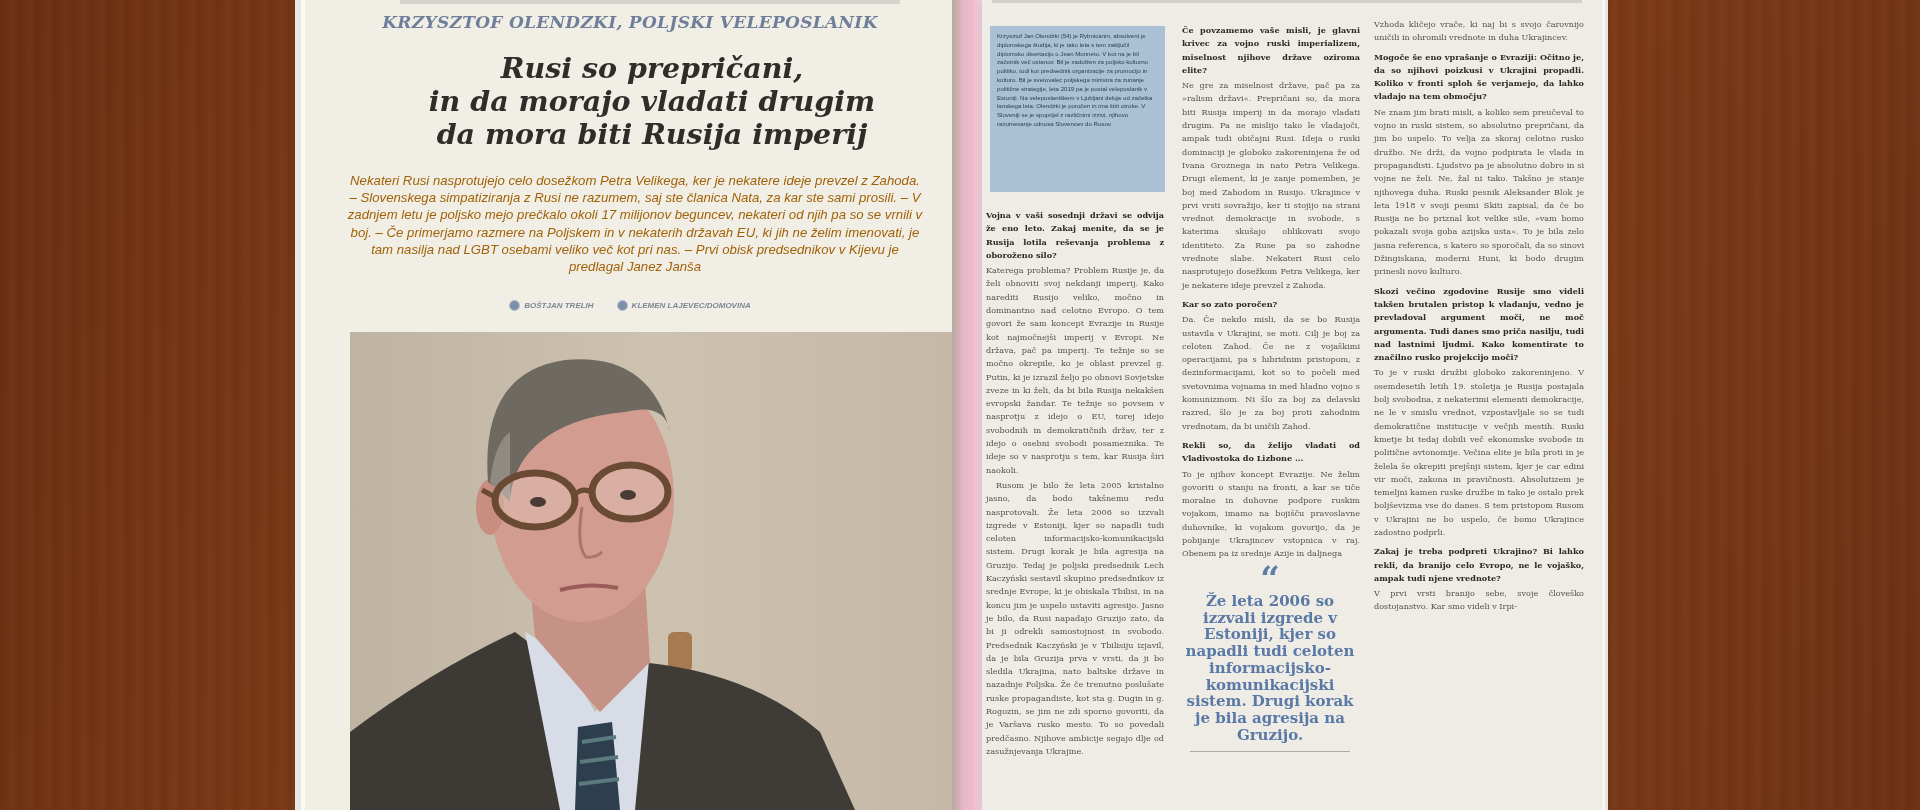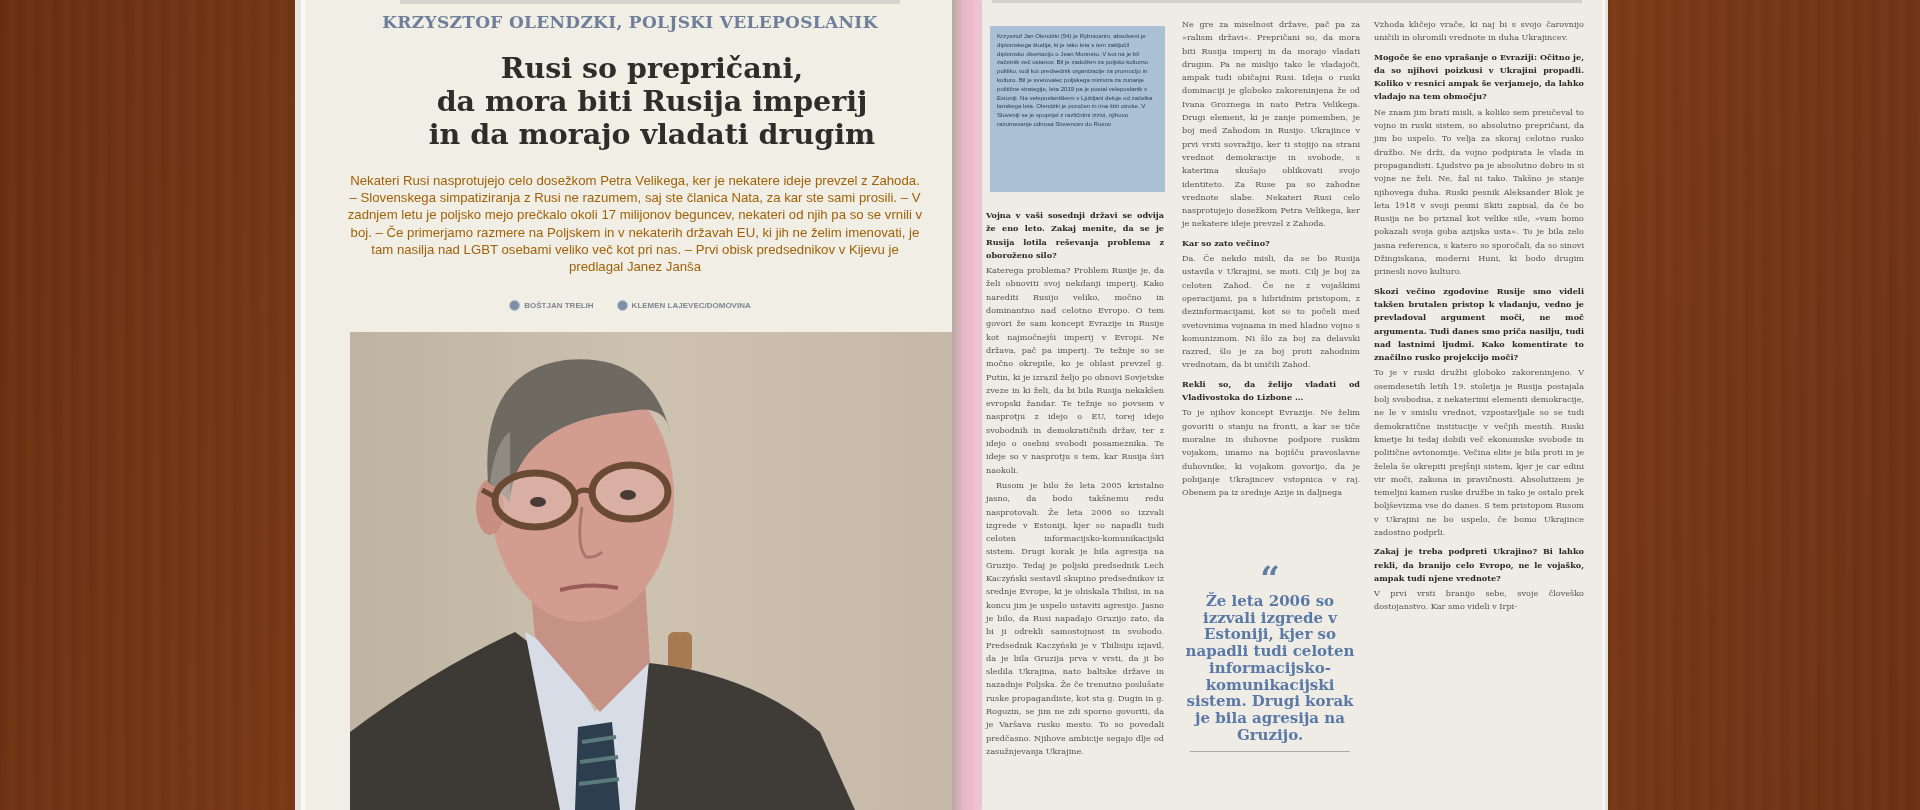--- a/index.html
+++ b/index.html
@@ -13,20 +13,21 @@
     position: absolute; inset: 0;
     background: repeating-linear-gradient(90deg, rgba(0,0,0,0.04) 0px, rgba(0,0,0,0.0) 6px, rgba(255,200,150,0.03) 12px, rgba(0,0,0,0.0) 18px);
     pointer-events: none;
   }
   
   .page-left {
     position: absolute; left: 305px; top: 0; width: 650px; height: 810px;
     background: #f1eee6;
     box-shadow: -4px 0 0 #faf9f6, -10px 0 0 #e9e7e2, 2px 0 10px rgba(0,0,0,0.2);
     overflow: hidden;
+    font-style: italic;
   }
   .page-left .top-rule {
     position: absolute; left: 95px; top: 0; width: 500px; height: 4px; background: #d6d3cc;
   }
   .kicker {
     position: absolute; left: 0; top: 12px; width: 650px; text-align: center;
     font-family: "DejaVu Serif", serif; font-weight: bold; font-size: 17px;
     color: #6f7f9a; letter-spacing: 0.3px;
   }
   .headline {
@@ -97,22 +98,22 @@
 </head>
 <body>
 
 <div class="wood-grain"></div>
 
 <div class="page-left">
   <div class="top-rule"></div>
   <div class="kicker">KRZYSZTOF OLENDZKI, POLJSKI VELEPOSLANIK</div>
   <h1 class="headline">
     <span>Rusi so prepričani,</span>
+    <span>in da morajo vladati drugim</span>
     <span>da mora biti Rusija imperij</span>
-    <span>in da morajo vladati drugim</span>
   </h1>
   <p class="lead">Nekateri Rusi nasprotujejo celo dosežkom Petra Velikega, ker je nekatere ideje prevzel z Zahoda. – Slovenskega simpatiziranja z Rusi ne razumem, saj ste članica Nata, za kar ste sami prosili. – V zadnjem letu je poljsko mejo prečkalo okoli 17 milijonov beguncev, nekateri od njih pa so se vrnili v boj. – Če primerjamo razmere na Poljskem in v nekaterih državah EU, ki jih ne želim imenovati, je tam nasilja nad LGBT osebami veliko več kot pri nas. – Prvi obisk predsednikov v Kijevu je predlagal Janez Janša</p>
   <div class="credits">
     <div class="credit">
       <span class="ic"></span>
       <span>BOŠTJAN TRELIH</span>
     </div>
     <div class="credit">
       <span class="ic"></span>
       <span>KLEMEN LAJEVEC/DOMOVINA</span>
@@ -168,35 +169,36 @@
   <div class="top-rule"></div>
   <div class="bio-box">Krzysztof Jan Olendzki (54) je Rybnicanin, absolvent je diplomskega študija, ki je tako leta s tem zaključil diplomsko disertacijo o Jean Monnetu. V kot na je bil začetnik več ustanov. Bil je zadolžen za poljsko kulturno politiko, tudi kot predsednik organizacije za promocijo in kulturo. Bil je svetovalec poljskega ministra za zunanje politične strategije, leta 2019 pa je postal veleposlanik v Estoniji. Na veleposlaniškem v Ljubljani deluje od začetka lanskega leta. Olendzki je poročen in ima štiri otroke. V Sloveniji se je spoprijel z različnimi izzivi, njihovo razumevanje odnosa Slovencev do Rusov.</div>
 
   <div class="col col1">
     <p class="q">Vojna v vaši sosednji državi se odvija že eno leto. Zakaj menite, da se je Rusija lotila reševanja problema z oboroženo silo?</p>
     <p>Katerega problema? Problem Rusije je, da želi obnoviti svoj nekdanji imperij. Kako narediti Rusijo veliko, močno in dominantno nad celotno Evropo. O tem govori že sam koncept Evrazije in Rusije kot najmočnejši imperij v Evropi. Ne država, pač pa imperij. Te težnje so se močno okrepile, ko je oblast prevzel g. Putin, ki je izrazil željo po obnovi Sovjetske zveze in ki želi, da bi bila Rusija nekakšen evropski žandar. Te težnje so povsem v nasprotju z idejo o EU, torej idejo svobodnih in demokratičnih držav, ter z idejo o osebni svobodi posameznika. Te ideje so v nasprotju s tem, kar Rusija širi naokoli.</p>
     <p class="ind">Rusom je bilo že leta 2005 kristalno jasno, da bodo takšnemu redu nasprotovali. Že leta 2006 so izzvali izgrede v Estoniji, kjer so napadli tudi celoten informacijsko-komunikacijski sistem. Drugi korak je bila agresija na Gruzijo. Tedaj je poljski predsednik Lech Kaczyński sestavil skupino predsednikov iz srednje Evrope, ki je obiskala Tbilisi, in na koncu jim je uspelo ustaviti agresijo. Jasno je bilo, da Rusi napadajo Gruzijo zato, da bi ji odrekli samostojnost in svobodo. Predsednik Kaczyński je v Tbilisiju izjavil, da je bila Gruzija prva v vrsti, da ji bo sledila Ukrajina, nato baltske države in nazadnje Poljska. Že če trenutno poslušate ruske propagandiste, kot sta g. Dugin in g. Rogozin, se jim ne zdi sporno govoriti, da je Varšava rusko mesto. To so povedali predčasno. Njihove ambicije segajo dlje od zasužnjevanja Ukrajine.</p>
   </div>
 
   <div class="col col2">
+    <p class="q">Če povzamemo vaše misli, je glavni krivec za vojno ruski imperializem, miselnost njihove države oziroma elite?</p>
     <p>Ne gre za miselnost države, pač pa za »ralism državi«. Prepričani so, da mora biti Rusija imperij in da morajo vladati drugim. Pa ne mislijo tako le vladajoči, ampak tudi običajni Rusi. Ideja o ruski dominaciji je globoko zakoreninjena že od Ivana Groznega in nato Petra Velikega. Drugi element, ki je zanje pomemben, je boj med Zahodom in Rusijo. Ukrajince v prvi vrsti sovražijo, ker ti stojijo na strani vrednot demokracije in svobode, s katerima skušajo oblikovati svojo identiteto. Za Ruse pa so zahodne vrednote slabe. Nekateri Rusi celo nasprotujejo dosežkom Petra Velikega, ker je nekatere ideje prevzel z Zahoda.</p>
-    <p class="q">Kar so zato večino?</p>
+    <p class="q">Kar so zato poročen?</p>
     <p>Da. Če nekdo misli, da se bo Rusija ustavila v Ukrajini, se moti. Cilj je boj za celoten Zahod. Če ne z vojaškimi operacijami, pa s hibridnim pristopom, z dezinformacijami, kot so to počeli med svetovnima vojnama in med hladno vojno s komunizmom. Ni šlo za boj za delavski razred, šlo je za boj proti zahodnim vrednotam, da bi uničili Zahod.</p>
     <p class="q">Rekli so, da želijo vladati od Vladivostoka do Lizbone ...</p>
     <p>To je njihov koncept Evrazije. Ne želim govoriti o stanju na fronti, a kar se tiče moralne in duhovne podpore ruskim vojakom, imamo na bojišču pravoslavne duhovnike, ki vojakom govorijo, da je pobijanje Ukrajincev vstopnica v raj. Obenem pa iz srednje Azije in daljnega</p>
   </div>
 
   <div class="pull-quote">
     <div class="mark">“</div>
     <div class="text">Že leta 2006 so izzvali izgrede v Estoniji, kjer so napadli tudi celoten informacijsko-komunikacijski sistem. Drugi korak je bila agresija na Gruzijo.</div>
     <div class="rule"></div>
   </div>
 
   <div class="col col3">
     <p>Vzhoda kličejo vrače, ki naj bi s svojo čarovnijo uničili in ohromili vrednote in duha Ukrajincev.</p>
-    <p class="q">Mogoče še eno vprašanje o Evraziji: Očitno je, da so njihovi poizkusi v Ukrajini propadli. Koliko v resnici ampak še verjamejo, da lahko vladajo na tem območju?</p>
+    <p class="q">Mogoče še eno vprašanje o Evraziji: Očitno je, da so njihovi poizkusi v Ukrajini propadli. Koliko v fronti sploh še verjamejo, da lahko vladajo na tem območju?</p>
     <p>Ne znam jim brati misli, a koliko sem preučeval to vojno in ruski sistem, so absolutno prepričani, da jim bo uspelo. To velja za skoraj celotno rusko družbo. Ne drži, da vojno podpirata le vlada in propagandisti. Ljudstvo pa je absolutno dobro in si vojne ne želi. Ne, žal ni tako. Takšno je stanje njihovega duha. Ruski pesnik Aleksander Blok je leta 1918 v svoji pesmi Skiti zapisal, da če bo Rusija ne bo priznal kot velike sile, »vam bomo pokazali svoja goba azijska usta«. To je bila zelo jasna referenca, s katero so sporočali, da so sinovi Džingiskana, moderni Huni, ki bodo drugim prinesli novo kulturo.</p>
     <p class="q">Skozi večino zgodovine Rusije smo videli takšen brutalen pristop k vladanju, vedno je prevladoval argument moči, ne moč argumenta. Tudi danes smo priča nasilju, tudi nad lastnimi ljudmi. Kako komentirate to značilno rusko projekcijo moči?</p>
     <p>To je v ruski družbi globoko zakoreninjeno. V osemdesetih letih 19. stoletja je Rusija postajala bolj svobodna, z nekaterimi elementi demokracije, ne le v smislu vrednot, vzpostavljale so se tudi demokratične institucije v večjih mestih. Ruski kmetje bi tedaj dobili več ekonomske svobode in politične avtonomije. Večina elite je bila proti in je želela še okrepiti prejšnji sistem, kjer je car edini vir moči, zakona in pravičnosti. Absolutizem je temeljni kamen ruske družbe in tako je ostalo prek boljševizma vse do danes. S tem pristopom Rusom v Ukrajini ne bo uspelo, če bomo Ukrajince zadostno podprli.</p>
     <p class="q">Zakaj je treba podpreti Ukrajino? Bi lahko rekli, da branijo celo Evropo, ne le vojaško, ampak tudi njene vrednote?</p>
     <p>V prvi vrsti branijo sebe, svoje človeško dostojanstvo. Kar smo videli v Irpi-</p>
   </div>
 </div>
 
 </body></html>

